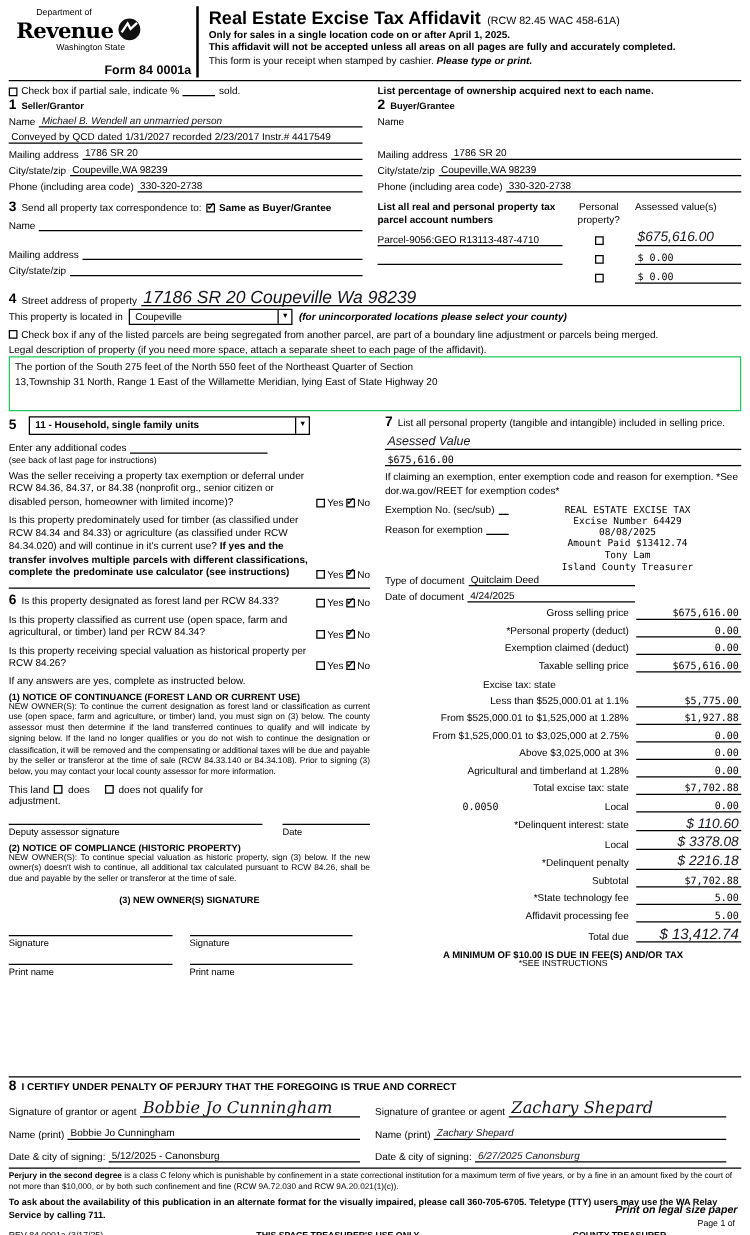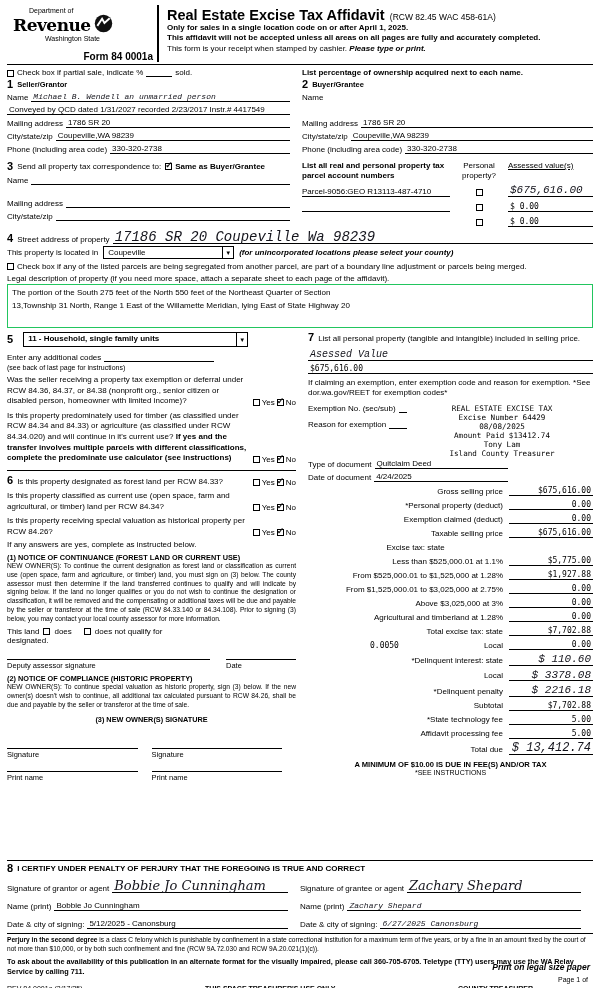--- a/index.html
+++ b/index.html
@@ -3,21 +3,21 @@
 <meta charset="utf-8">
 <style>
 *{margin:0;padding:0;box-sizing:border-box;}
 body{width:600px;background:#fff;color:#000;font-family:"Liberation Sans",sans-serif;font-size:8px;}
 .page{width:600px;height:988px;background:#fff;padding:5px 7px 0 7px;position:relative;overflow:hidden;}
 .b{font-weight:bold;}
 .i{font-style:italic;}
 .small{font-size:7px;}
 .tiny{font-size:6.7px;line-height:1.3;}
 .mono{font-family:"DejaVu Sans Mono",monospace;}
-.hw{font-family:Liberation Mono, monospace;font-style:italic;color:#14141c;}
+.hw{font-family:Liberation Sans, sans-serif;font-style:italic;color:#14141c;}
 .sig{font-family:"DejaVu Serif",serif;font-style:italic;font-size:13px;color:#14141c;line-height:1;}
 .cb{display:inline-block;width:7px;height:7px;border:1px solid #000;position:relative;flex:none;vertical-align:-1px;background:#fff;}
 .cb.checked::after{content:"\2713";position:absolute;left:-1px;top:-4px;font-size:9px;font-weight:bold;color:#111;}
 .frow{display:flex;align-items:flex-end;margin-bottom:2px;min-height:11px;}
 .fill{flex:1;border-bottom:1px solid #000;margin-left:3px;padding:0 2px;min-height:10px;}
 .ul{border-bottom:1px solid #000;}
 .sec-num{font-weight:bold;font-size:11px;margin-right:4px;line-height:1;}
 
 .header{display:flex;}
 .logo-col{width:150px;flex:none;padding:2px 4px 0 6px;}
@@ -41,21 +41,21 @@
 .sec-head{display:flex;align-items:center;margin-bottom:1px;}
 .sec-title{font-weight:bold;font-size:7.5px;}
 .gap12{height:13px;}
 
 .sec3{display:flex;margin-top:5px;}
 .sec3-left{width:295px;flex:none;padding-right:12px;}
 .sec3-right{flex:1;}
 .ptable-head{display:flex;gap:4px;line-height:1.2;}
 .ph1{width:148px;flex:none;font-weight:bold;}
 .ph2{width:50px;flex:none;text-align:center;}
-.ph3{flex:1;text-decoration:underline;}
+.ph3{flex:1;}
 .prow{display:flex;gap:4px;align-items:flex-end;margin-top:5px;}
 .pparcel{width:148px;flex:none;min-height:10px;}
 .pcb{width:50px;flex:none;text-align:center;}
 .pval{flex:1;min-height:10px;padding-left:2px;}
 
 .sec4{margin-top:4px;}
 .combo{display:inline-flex;align-items:stretch;border:1px solid #000;height:13px;margin:0 5px;background:#fff;}
 .combo-val{padding:1px 4px;min-width:118px;}
 .combo-btn{width:11px;border-left:1px solid #000;font-size:6px;display:flex;align-items:center;justify-content:center;}
 .big-combo{border-width:1.5px;height:15px;}
@@ -334,21 +334,21 @@
         <div style="margin-top:3px;">If any answers are yes, complete as instructed below.</div>
         <div class="nt">(1) NOTICE OF CONTINUANCE (FOREST LAND OR CURRENT USE)</div>
         <div class="tiny just">NEW OWNER(S): To continue the current designation as forest land or classification as current use (open space, farm and agriculture, or timber) land, you must sign on (3) below. The county assessor must then determine if the land transferred continues to qualify and will indicate by signing below. If the land no longer qualifies or you do not wish to continue the designation or classification, it will be removed and the compensating or additional taxes will be due and payable by the seller or transferor at the time of sale (RCW 84.33.140 or 84.34.108). Prior to signing (3) below, you may contact your local county assessor for more information.</div>
         <div class="land-row">
           <span>This land</span>
           <span class="cb"></span>
           <span>does</span>
           <span class="cb" style="margin-left:8px;"></span>
           <span>does not qualify for</span>
         </div>
-        <div>designated.</div>
+        <div>adjustment.</div>
         <div class="dep-pair">
           <div class="dep-cell">
               <div class="topline"></div>
               <div class="under-lab">Deputy assessor signature</div>
             </div>
           <div class="dep-cell short">
               <div class="topline"></div>
               <div class="under-lab">Date</div>
             </div>
         </div>

